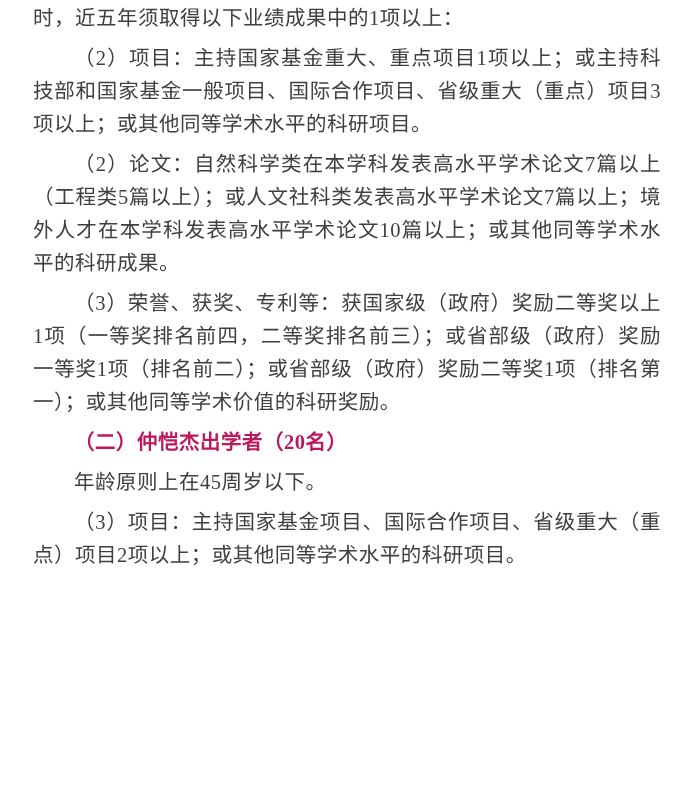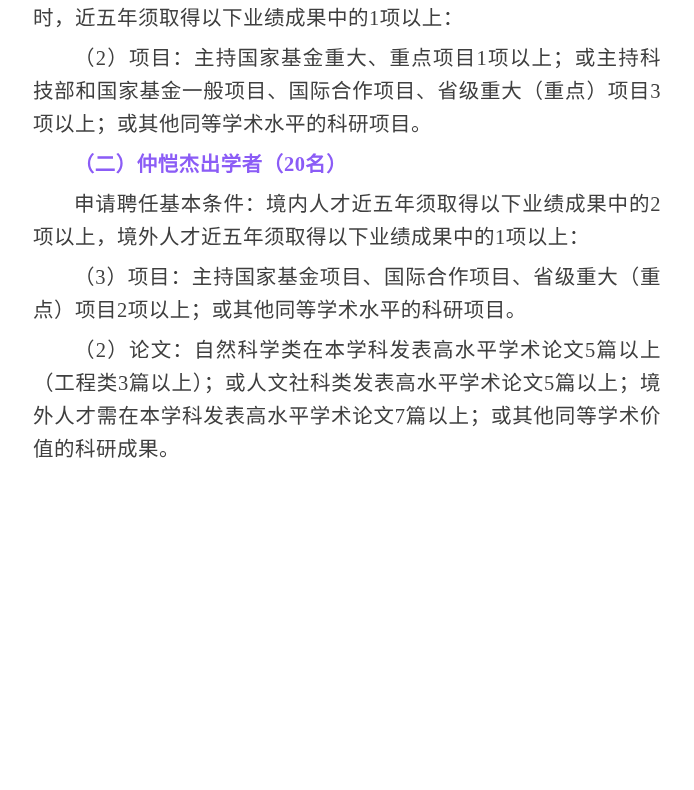--- a/index.html
+++ b/index.html
@@ -25,34 +25,35 @@
     letter-spacing: 0.5px;
   }
   .page p {
     margin: 0 0 7px 0;
   }
   .indent {
     text-indent: 2em;
   }
   .heading {
     font-weight: bold;
-    color: #8b5cf6;
+    color: #be185d;
   }
 </style>
 </head>
 <body>
 
 <main class="page">
   <p>时，近五年须取得以下业绩成果中的1项以上：</p>
 
   <p class="indent">（2）项目：主持国家基金重大、重点项目1项以上；或主持科技部和国家基金一般项目、国际合作项目、省级重大（重点）项目3项以上；或其他同等学术水平的科研项目。</p>
 
+  <p class="indent">（2）论文：自然科学类在本学科发表高水平学术论文7篇以上（工程类5篇以上）；或人文社科类发表高水平学术论文7篇以上；境外人才在本学科发表高水平学术论文10篇以上；或其他同等学术水平的科研成果。</p>
 
+  <p class="indent">（3）荣誉、获奖、专利等：获国家级（政府）奖励二等奖以上1项（一等奖排名前四，二等奖排名前三）；或省部级（政府）奖励一等奖1项（排名前二）；或省部级（政府）奖励二等奖1项（排名第一）；或其他同等学术价值的科研奖励。</p>
 
   <p class="indent heading">（二）仲恺杰出学者（20名）</p>
 
+  <p class="indent">年龄原则上在45周岁以下。</p>
 
-  <p class="indent">申请聘任基本条件：境内人才近五年须取得以下业绩成果中的2项以上，境外人才近五年须取得以下业绩成果中的1项以上：</p>
 
   <p class="indent">（3）项目：主持国家基金项目、国际合作项目、省级重大（重点）项目2项以上；或其他同等学术水平的科研项目。</p>
 
-  <p class="indent">（2）论文：自然科学类在本学科发表高水平学术论文5篇以上（工程类3篇以上）；或人文社科类发表高水平学术论文5篇以上；境外人才需在本学科发表高水平学术论文7篇以上；或其他同等学术价值的科研成果。</p>
 </main>
 
 </body></html>

